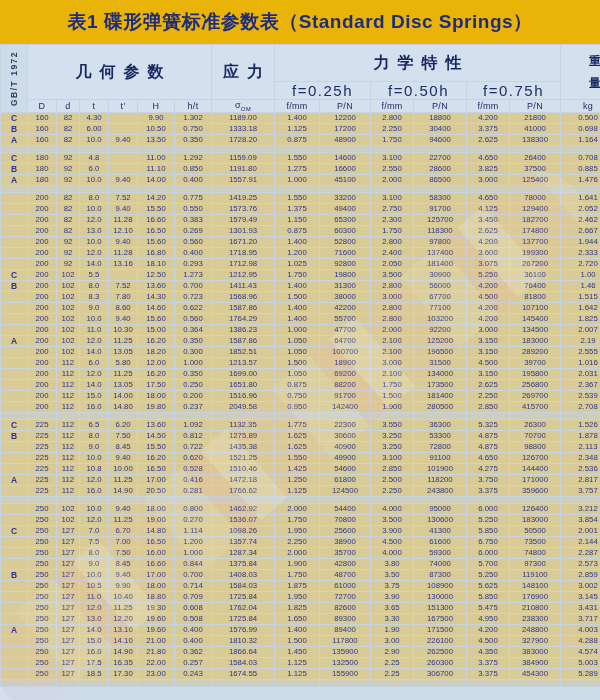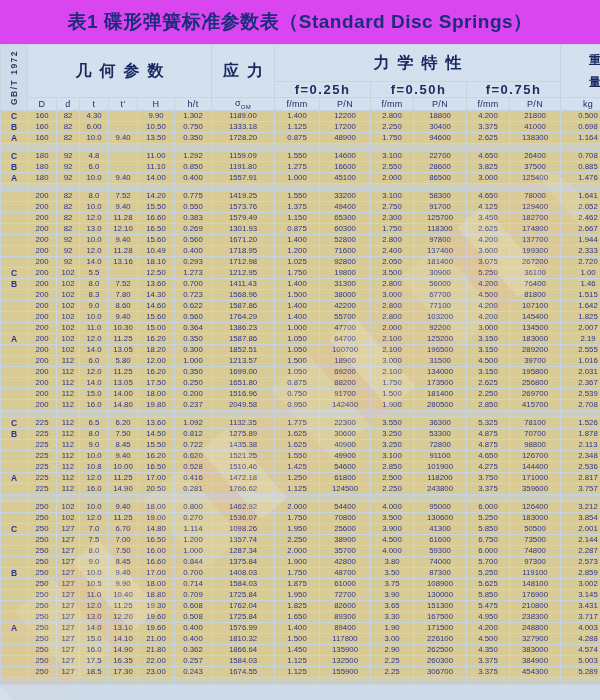--- a/index.html
+++ b/index.html
@@ -5,21 +5,21 @@
   * { box-sizing: border-box; margin: 0; padding: 0; }
   html,body { width: 600px; height: 700px; }
   body {
     position: relative;
     background: #cedbe9;
     font-family: "Liberation Sans", sans-serif;
     overflow: hidden;
   }
   .top-band {
     position: absolute; top: 0; left: 0; width: 600px; height: 44px;
-    background: #d946ef;
+    background: #eab308;
     display: flex; align-items: center; justify-content: center;
   }
   .title {
     font-size: 19px; font-weight: bold; color: #1d2c7c; letter-spacing: 0.5px;
     white-space: nowrap;
   }
   table.spring {
     position: absolute; top: 44px; left: 0; width: 600px;
     table-layout: fixed;
     border-collapse: separate;
@@ -36,21 +36,21 @@
     transform: rotate(180deg);
     font-size: 8.5px; font-weight: bold; letter-spacing: 1.5px;
     color: #2e3e62;
   }
   tr.hrow1 th { height: 36px; }
   th.grp { font-size: 16px; letter-spacing: 8px; text-indent: 8px; }
   th.weight span {
     display: inline-block; width: 15px; word-break: break-all;
     font-size: 12px; line-height: 22px; font-weight: bold; margin-left: 14px;
   }
-  tr.hrow2 th { height: 13px; font-size: 13px; letter-spacing: 1.5px; font-weight: bold; color: #1d2d66; }
+  tr.hrow2 th { height: 13px; font-size: 15px; letter-spacing: 1.5px; font-weight: normal; color: #1d2d66; }
   tr.hrow3 th { height: 12px; font-size: 9px; font-weight: normal; color: #1d2d66; letter-spacing: 0.3px; }
   tr.hrow3 th sub { font-size: 6px; }
   tbody td {
     background: #d9cb96; color: #2c3590;
     height: 10px; line-height: 10px;
     font-size: 7.8px; text-align: center; vertical-align: middle;
     white-space: nowrap; overflow: hidden;
   }
   tbody td.ltr { font-size: 8.5px; font-weight: bold; }
   tbody tr.sep td { background: rgba(213,202,158,0.5); height: 6px; line-height: 6px; }
@@ -342,21 +342,21 @@
         <td>4.200</td>
         <td>137700</td>
         <td>1.944</td>
       </tr>
       <tr>
         <td class="ltr"></td>
         <td>200</td>
         <td>92</td>
         <td>12.0</td>
         <td>11.28</td>
-        <td>10.49</td>
+        <td>16.80</td>
         <td>0.400</td>
         <td>1718.95</td>
         <td>1.200</td>
         <td>71600</td>
         <td>2.400</td>
         <td>137400</td>
         <td>3.600</td>
         <td>199300</td>
         <td>2.333</td>
       </tr>
@@ -622,21 +622,21 @@
         <td>6.5</td>
         <td>6.20</td>
         <td>13.60</td>
         <td>1.092</td>
         <td>1132.35</td>
         <td>1.775</td>
         <td>22300</td>
         <td>3.550</td>
         <td>36300</td>
         <td>5.325</td>
-        <td>78100</td>
+        <td>26300</td>
         <td>1.526</td>
       </tr>
       <tr>
         <td class="ltr">B</td>
         <td>225</td>
         <td>112</td>
         <td>8.0</td>
         <td>7.50</td>
         <td>14.50</td>
         <td>0.812</td>

